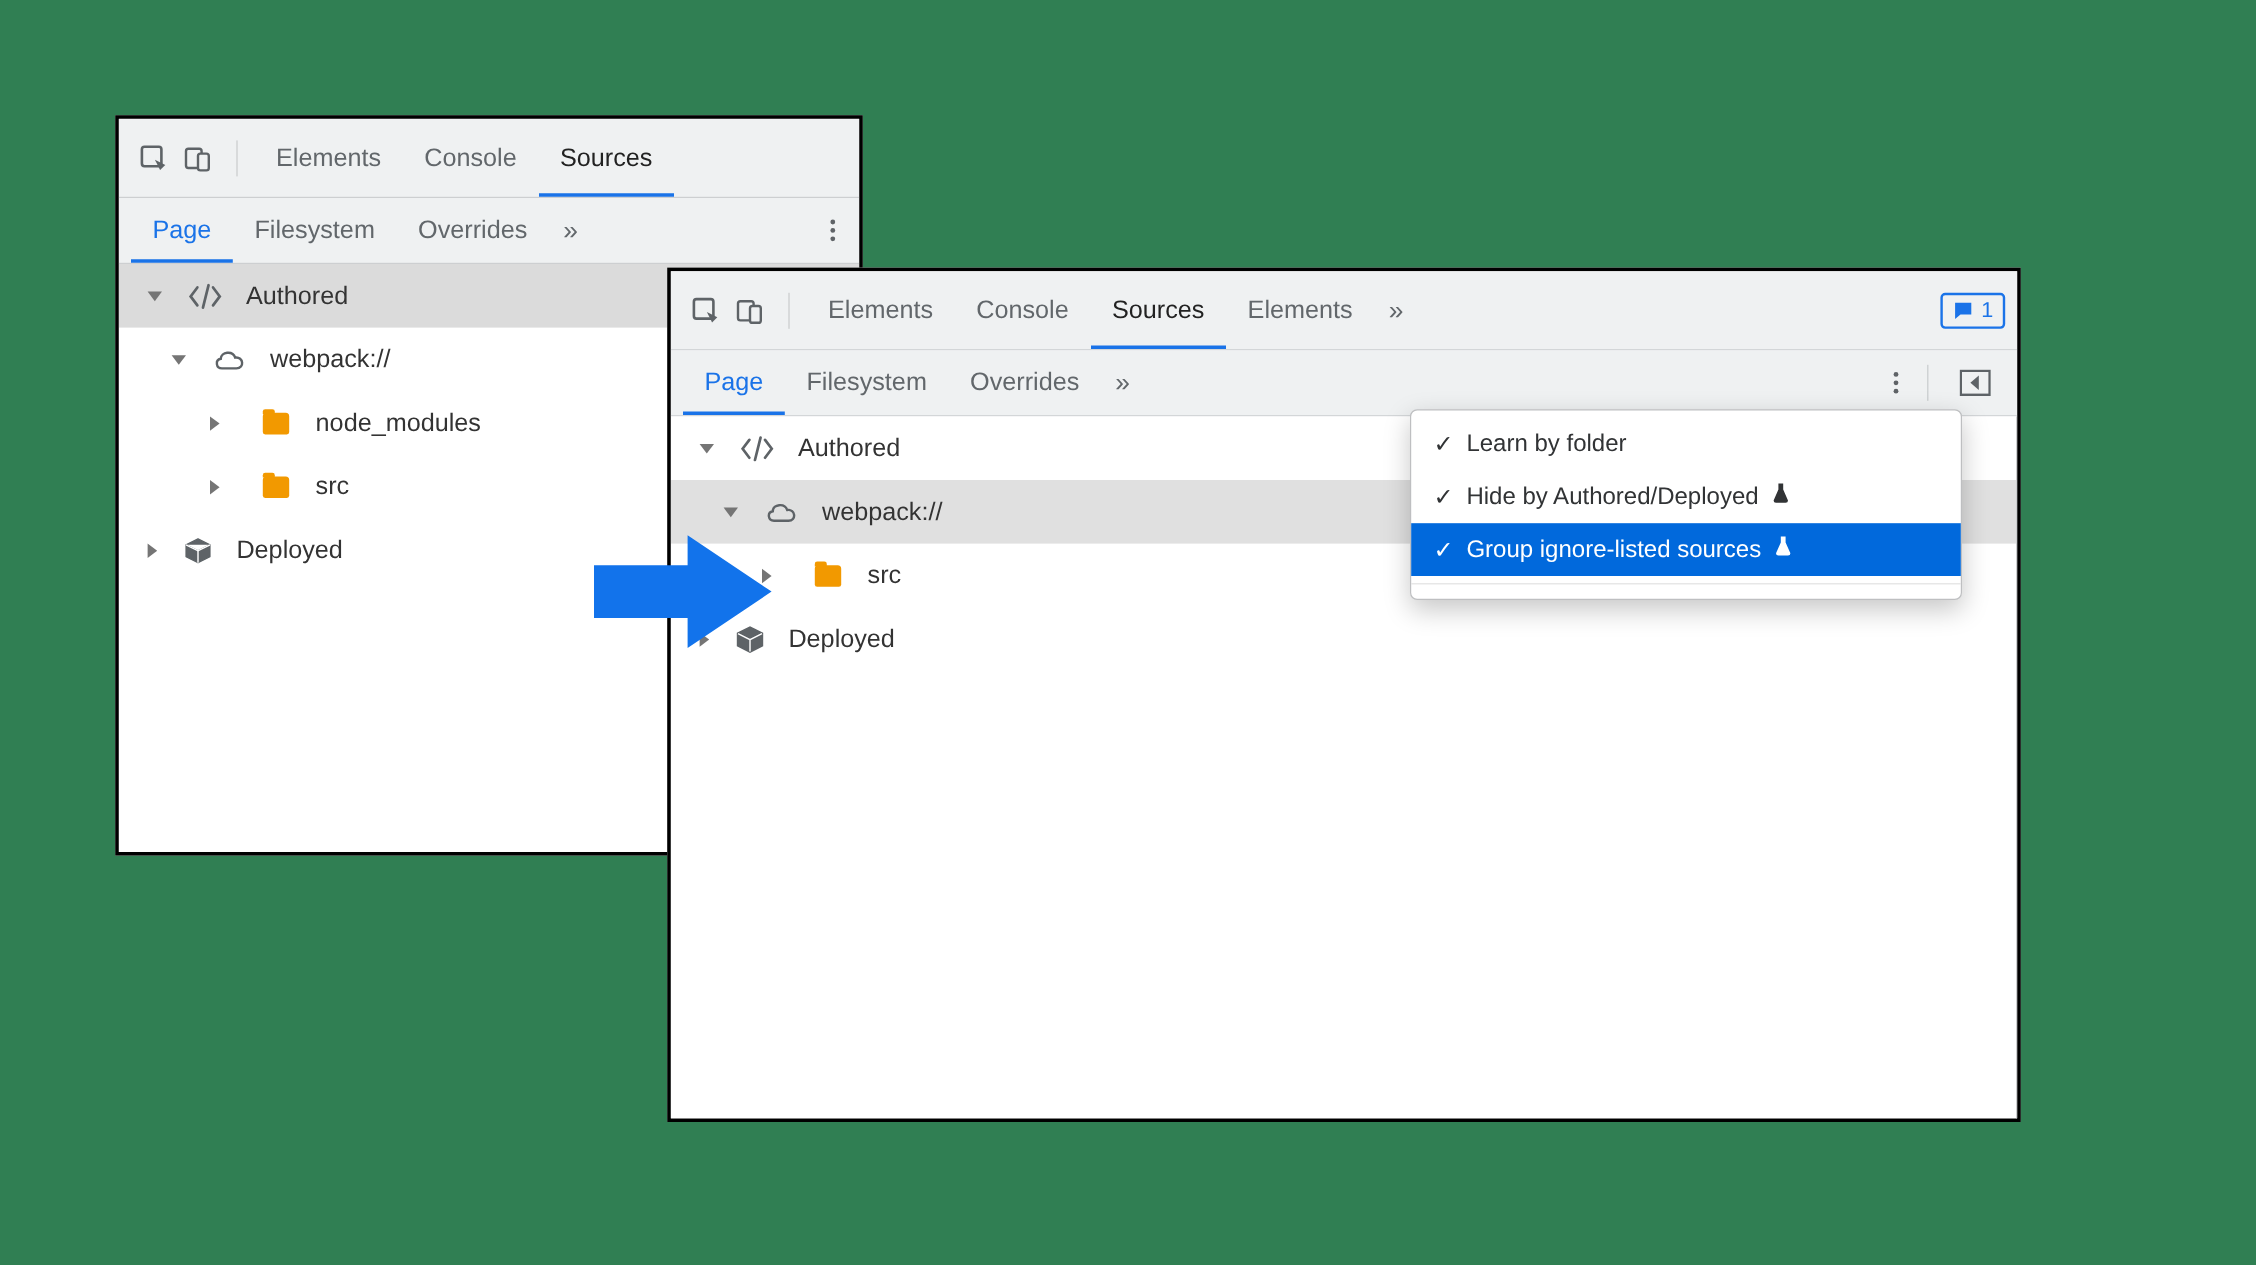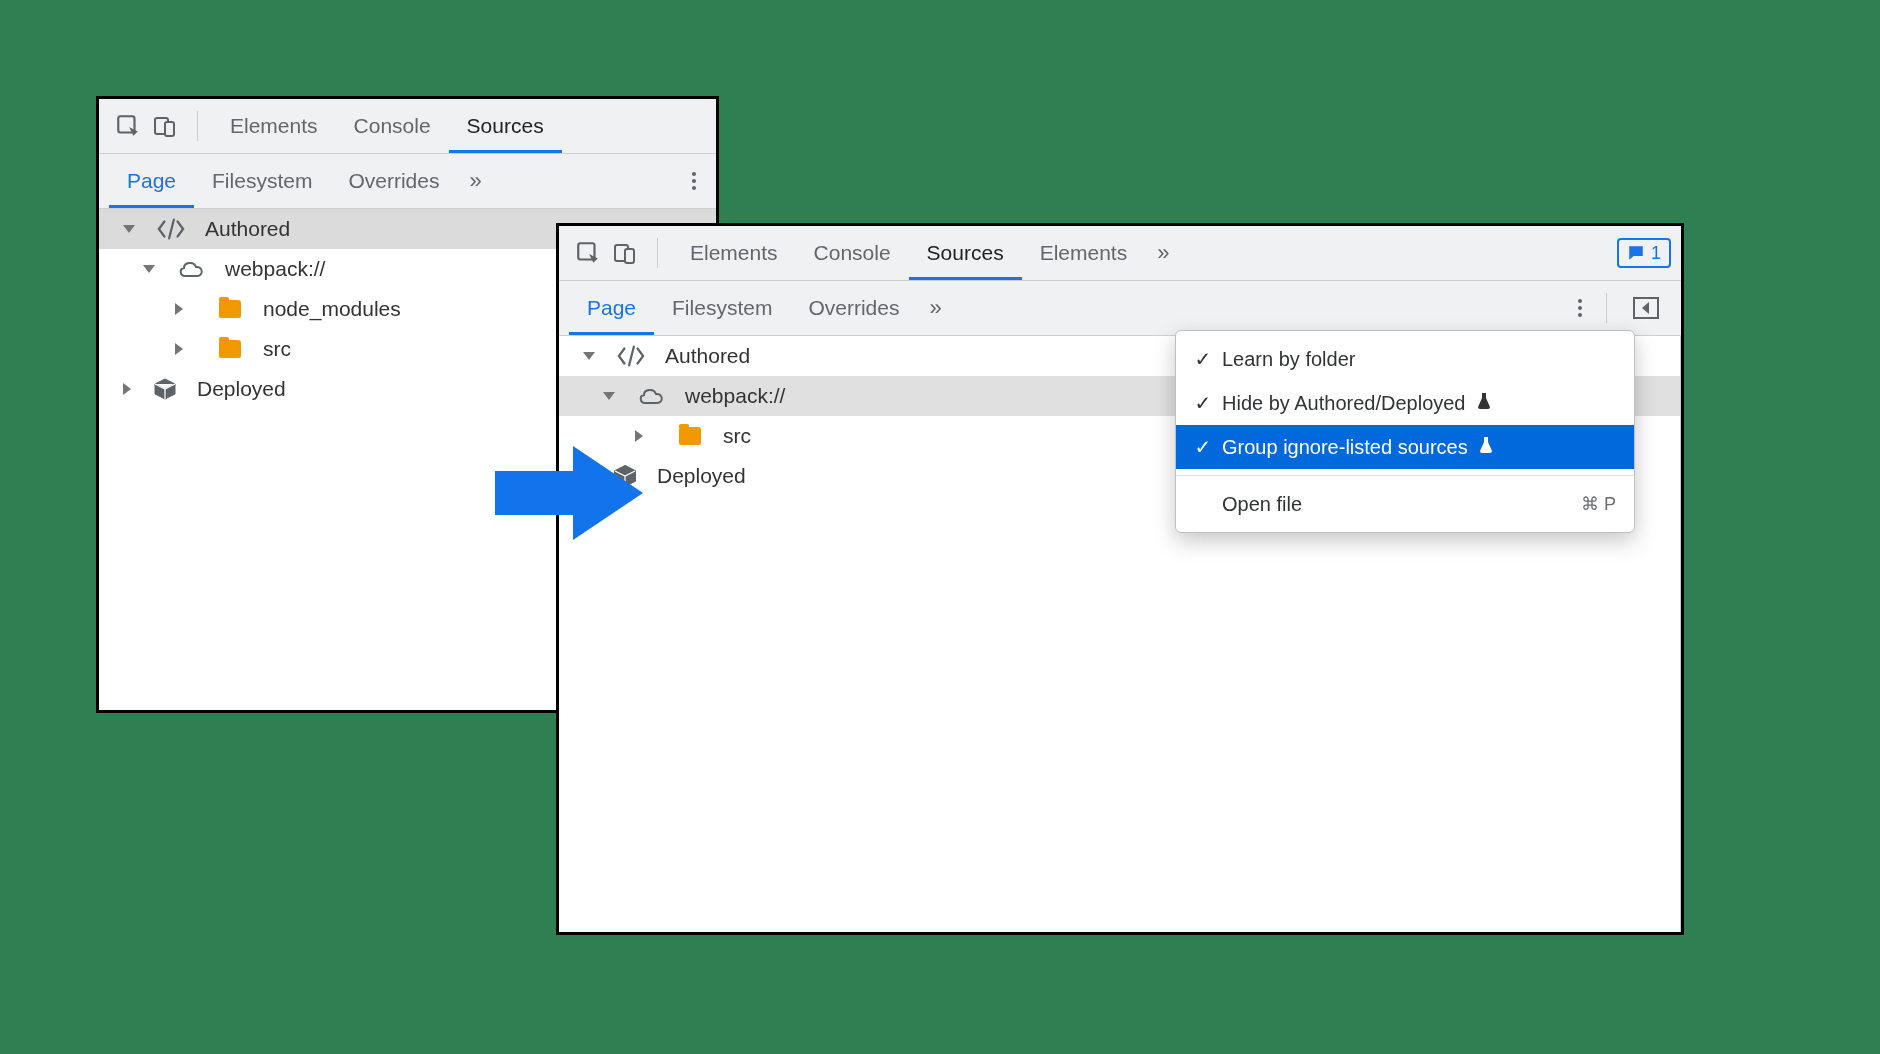--- a/index.html
+++ b/index.html
@@ -18,21 +18,21 @@
     border: 3px solid #000;
     display: flex;
     flex-direction: column;
     overflow: hidden;
   }
   .toolbar1 {
     background: #EFF1F2;
     border-bottom: 1px solid #CDCFD1;
     display: flex;
     align-items: center;
-    height: 55px;
+    height: 66px;
     padding: 0 10px;
   }
   .toolbar2 {
     background: #EFF1F2;
     border-bottom: 1px solid #CDCFD1;
     display: flex;
     align-items: center;
     height: 55px;
     padding: 0 10px;
   }
@@ -83,21 +83,21 @@
     background: #fff;
     font-size: 21px;
     color: #333;
     flex: 1;
     overflow: hidden;
     user-select: none;
   }
   .row {
     display: flex;
     align-items: center;
-    height: 40px;
+    height: 53px;
     padding-left: 8px;
     cursor: pointer;
     gap: 12px;
   }
   .row.sel { background: #DBDBDB; }
   .row.selLight { background: #E0E0E0; }
   .arrow {
     width: 0; height: 0;
     border-style: solid;
     margin-right: 4px;
@@ -390,20 +390,15 @@
       <div class="mi hl">
         <span class="mi-check">✓</span>
         <span>Group ignore-listed sources</span>
         <span class="flask">
           <svg width="16" height="18" viewBox="0 0 16 18">
               <path d="M6 1h4v5l4 9a2 2 0 0 1-2 2H4a2 2 0 0 1-2-2l4-9V1z" fill="#fff"></path>
             </svg>
         </span>
       </div>
       <div class="mi-sep"></div>
-      <div class="mi">
-        <span class="mi-check"></span>
-        <span>Open file</span>
-        <span class="mi-short">⌘ P</span>
-      </div>
     </div>
   </div>
 </div>
 
 </body></html>

